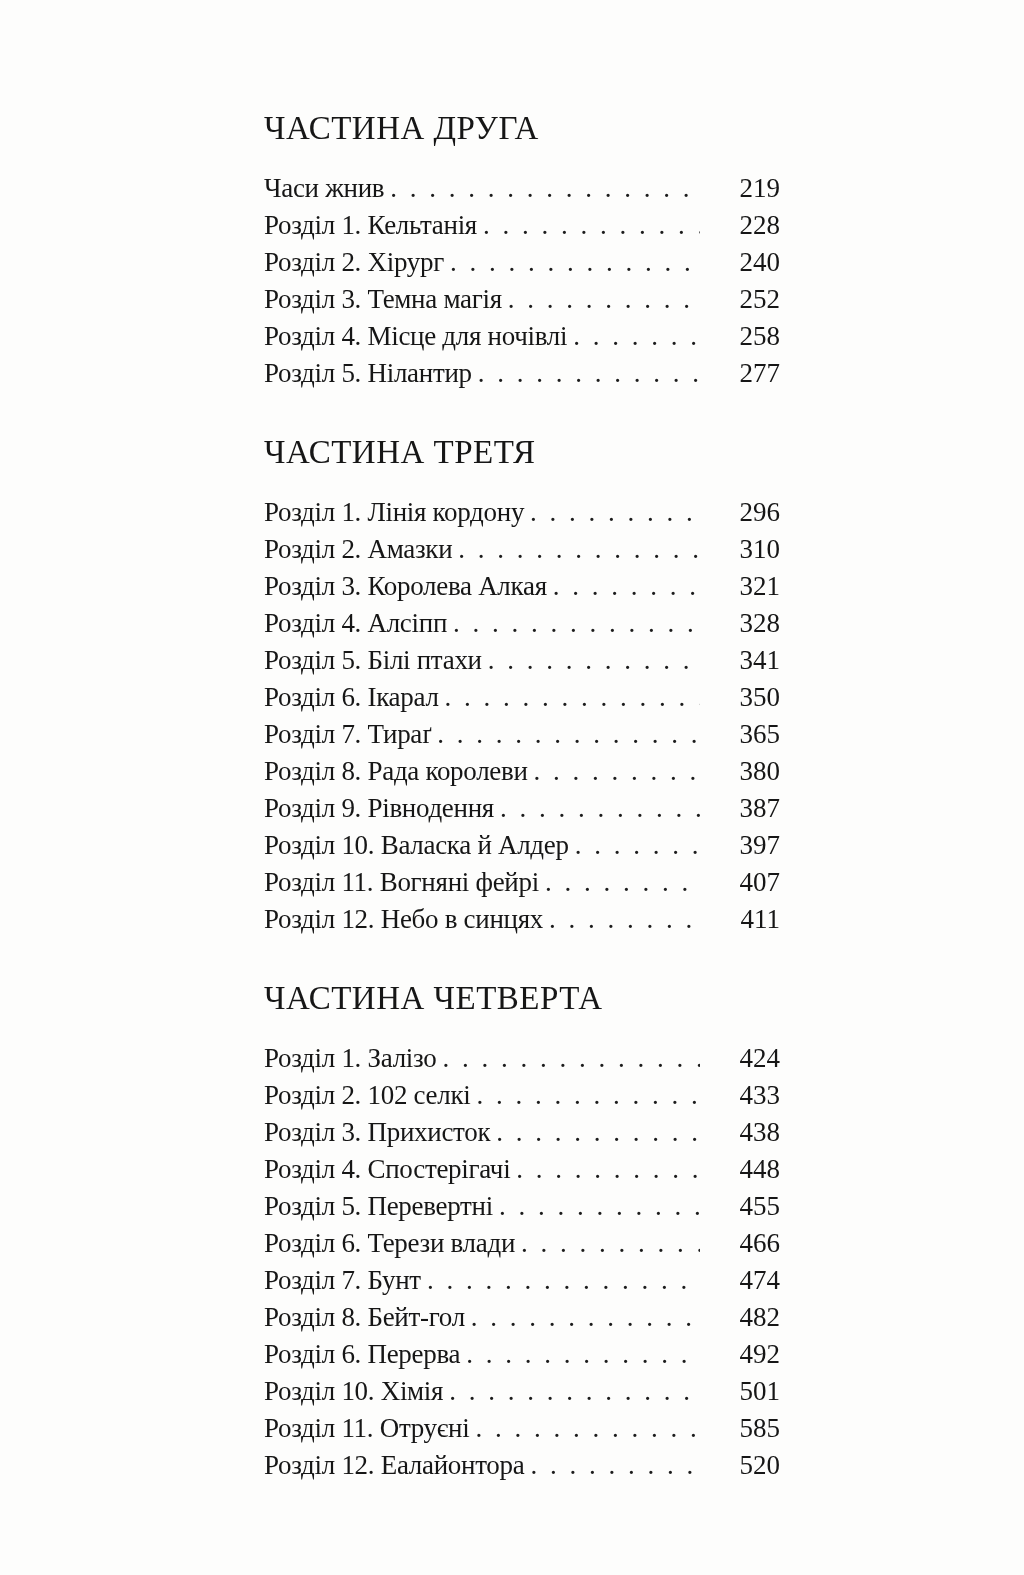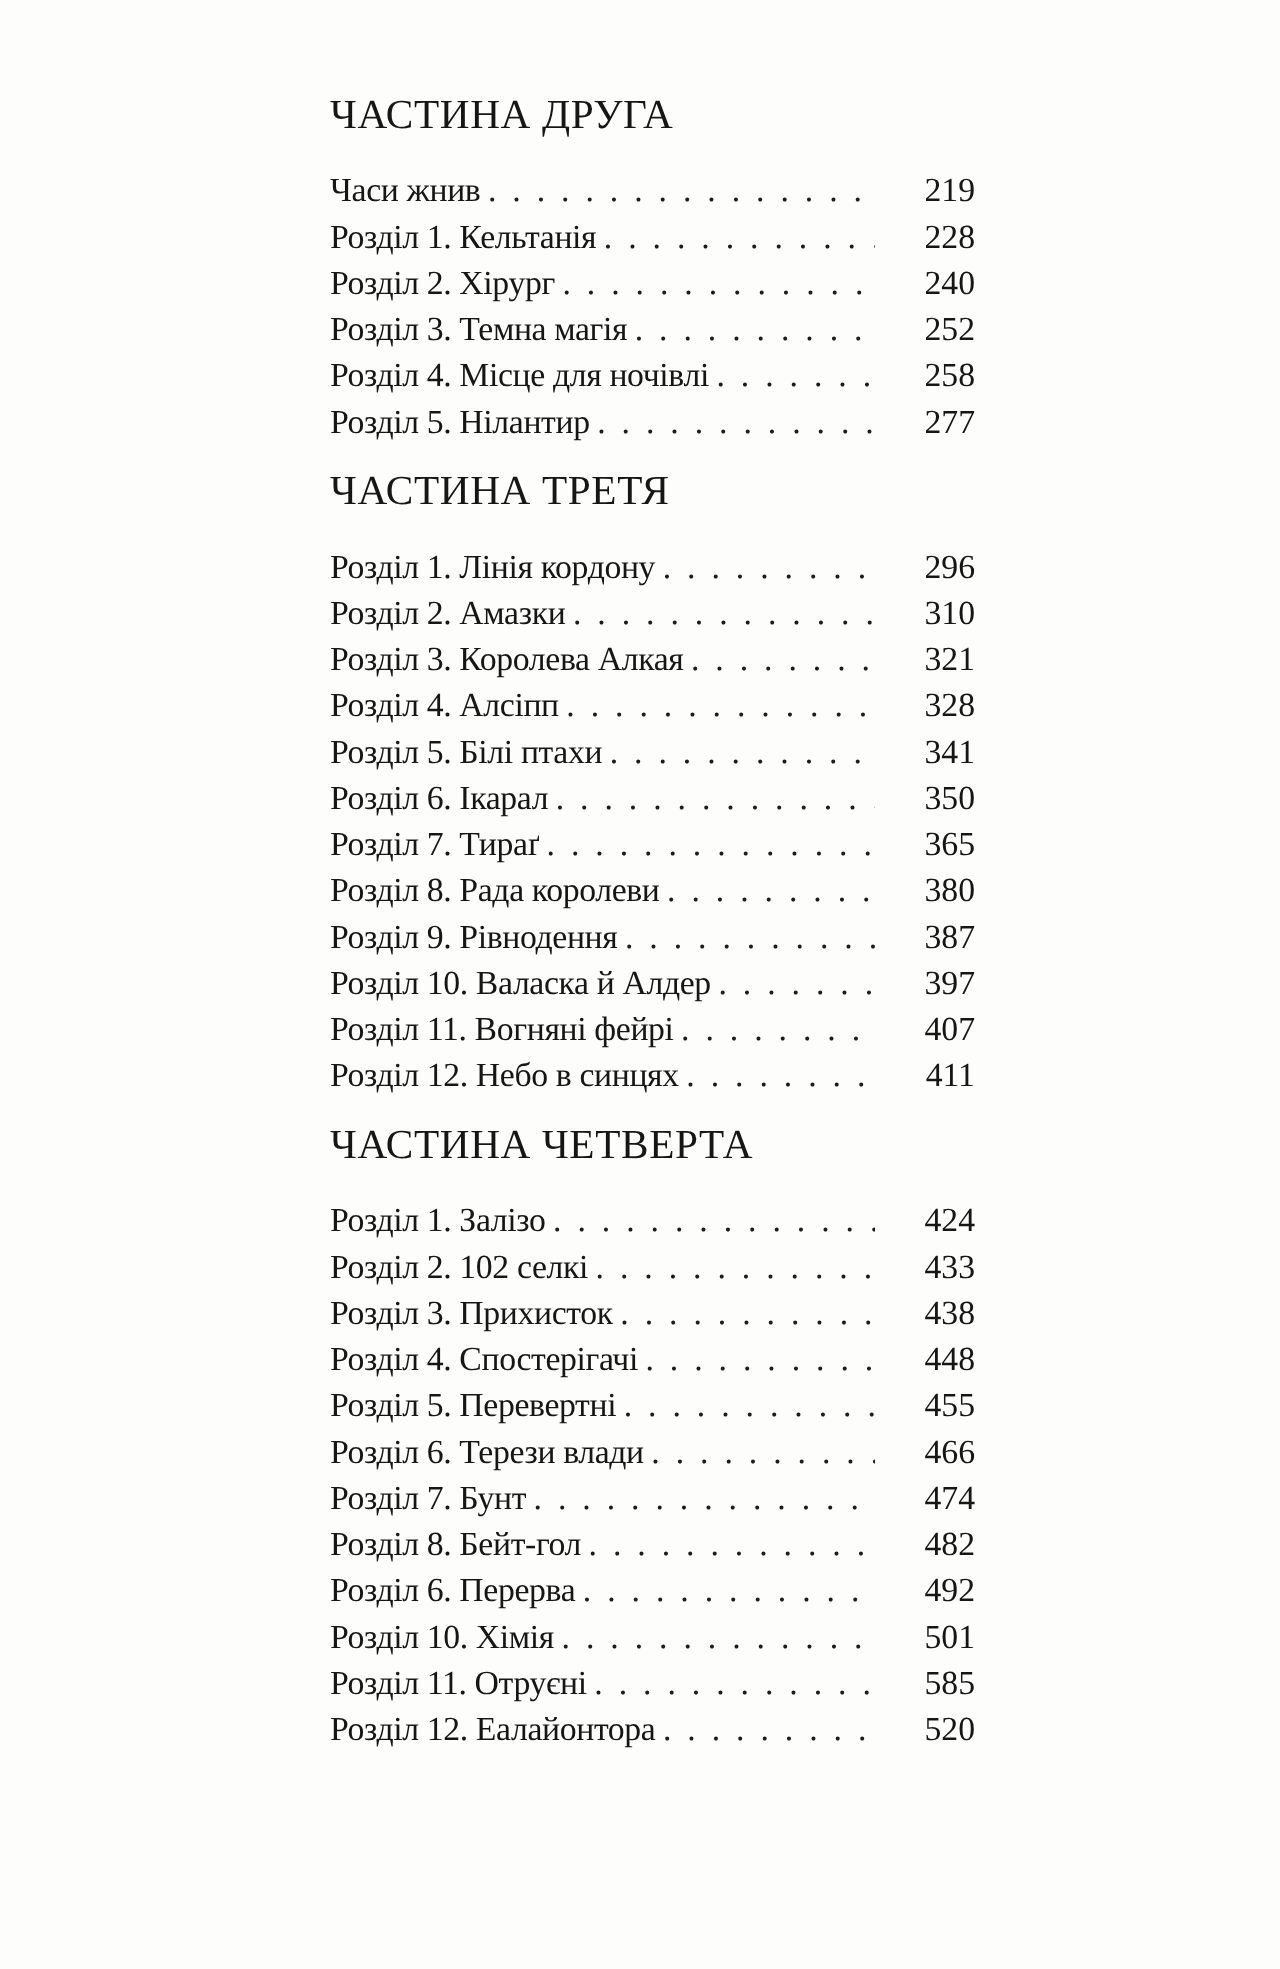--- a/index.html
+++ b/index.html
@@ -13,27 +13,27 @@
     position: relative;
     background: #fdfdfc;
     font-family: "Liberation Serif", "DejaVu Serif", serif;
     color: #161616;
     overflow: hidden;
   }
   .toc {
     box-sizing: border-box;
     width: 516px;
     margin-left: 264px;
-    padding-top: 72px;
+    padding-top: 108px;
   }
   .toc-section {
     margin: 0;
   }
   .toc-section + .toc-section {
-    margin-top: 17px;
+    margin-top: 40px;
   }
   .section-heading {
     font-size: 33px;
     font-weight: 400;
     line-height: 40px;
     letter-spacing: 0.5px;
     margin: 0 0 22px 0;
     white-space: nowrap;
   }
   ul.entries {

